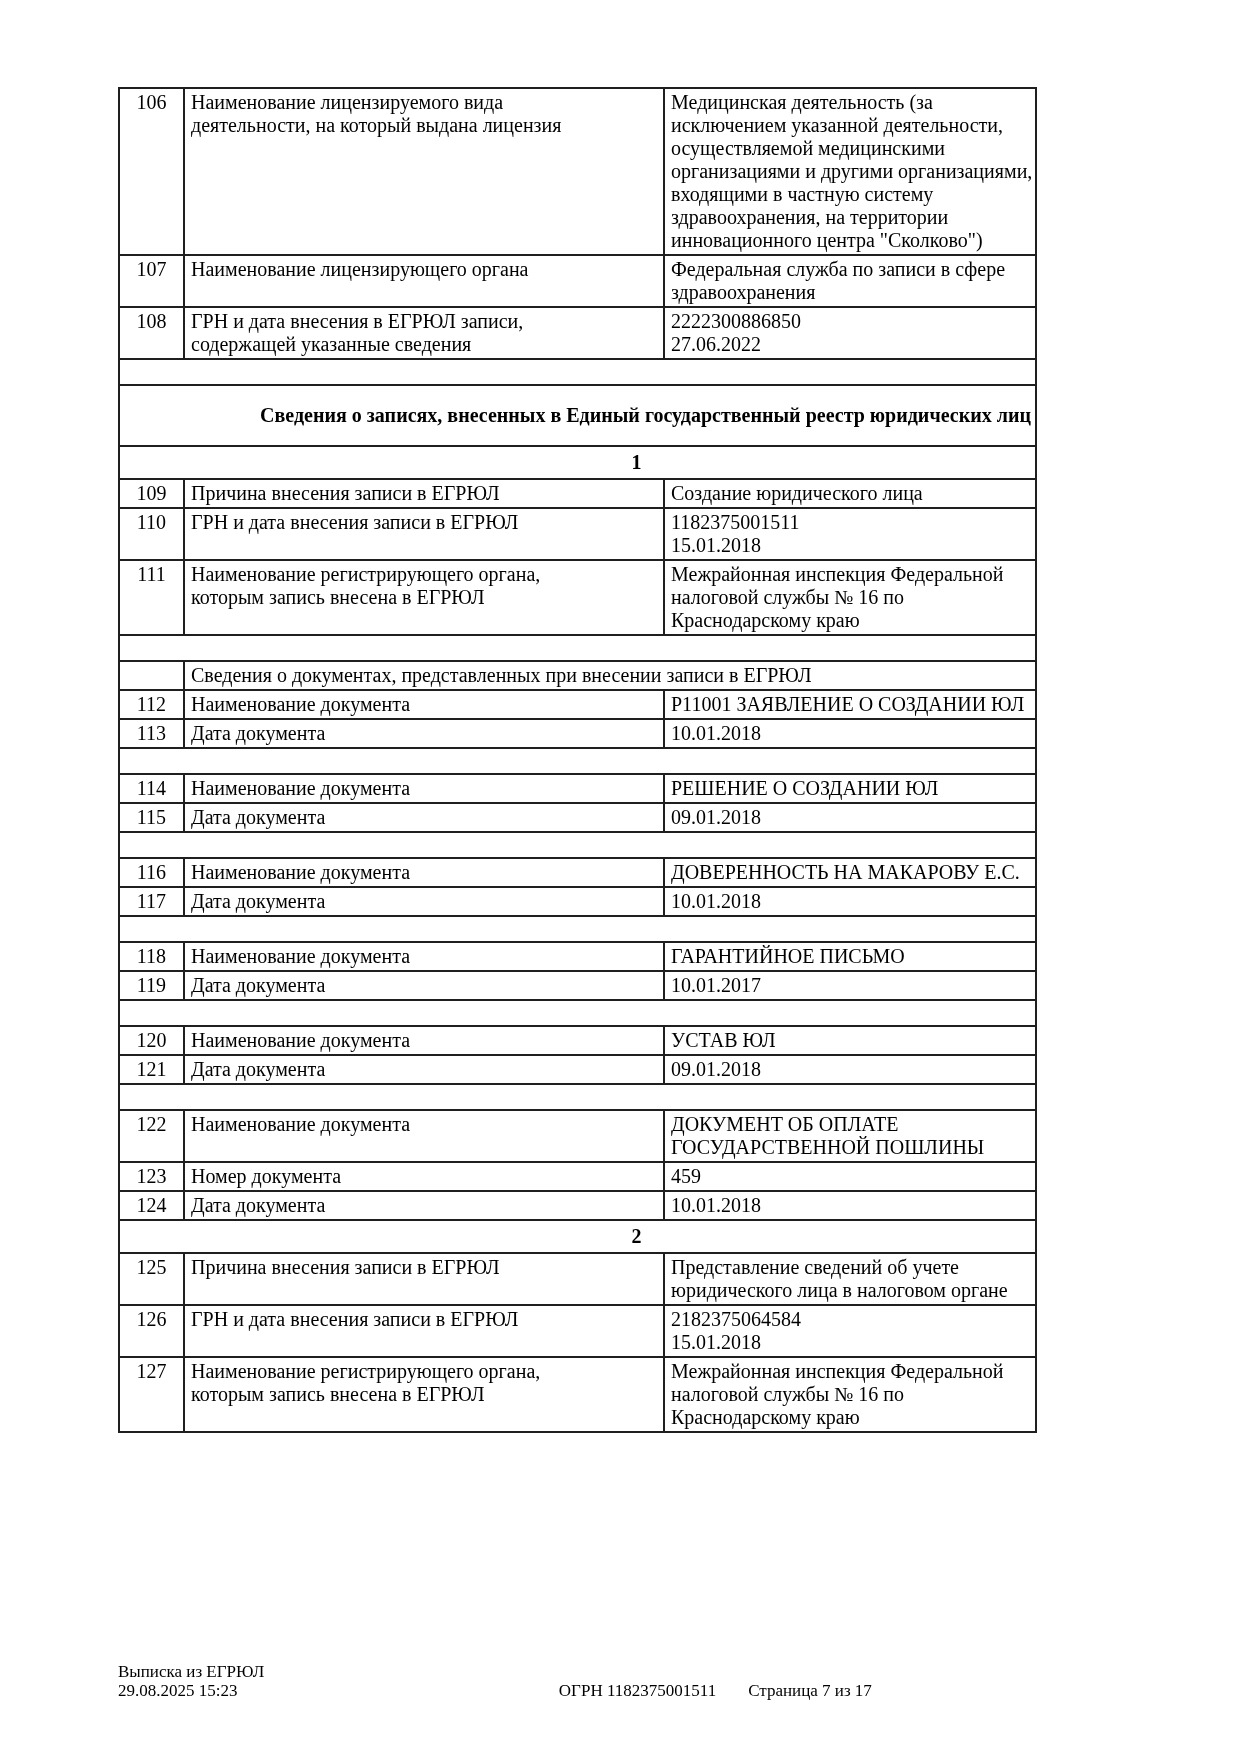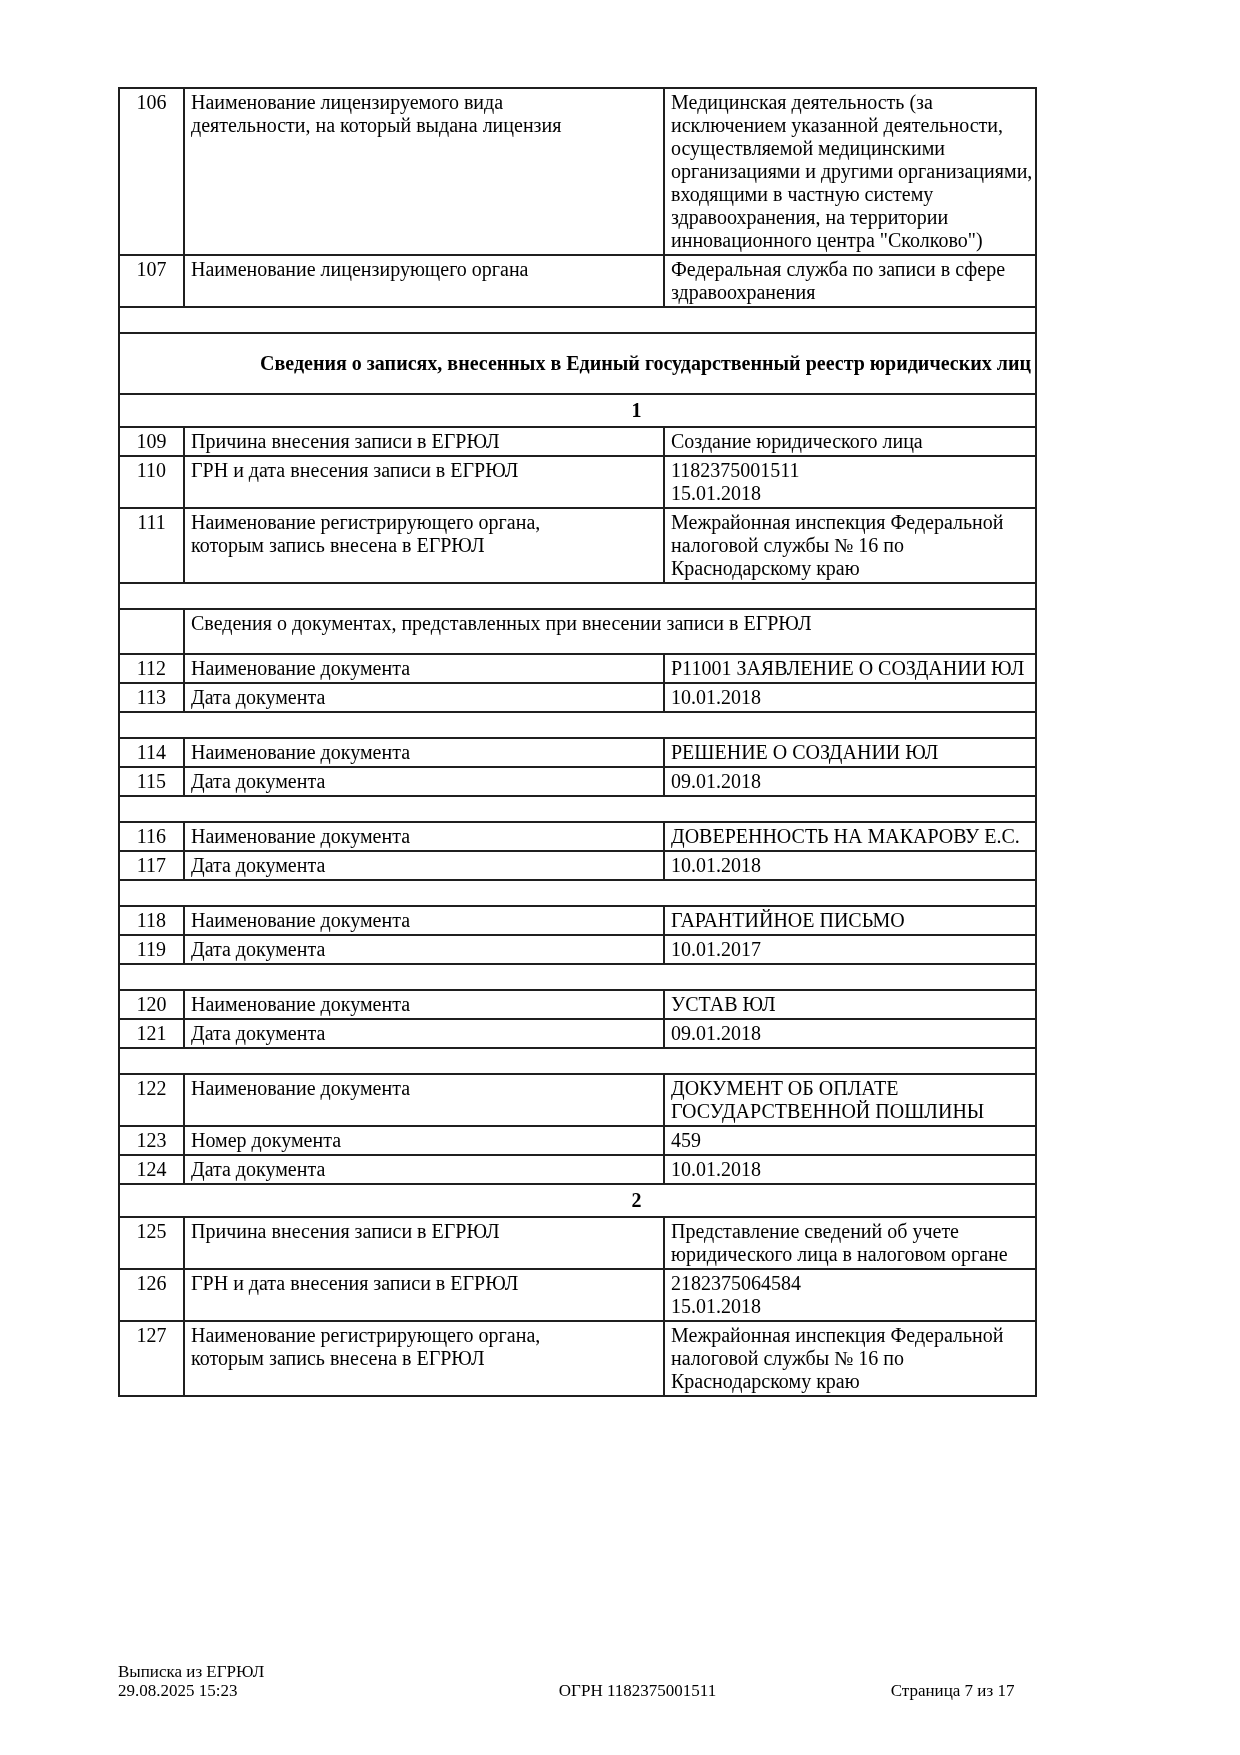--- a/index.html
+++ b/index.html
@@ -15,28 +15,28 @@
   col.c-label{width:480px;}
   col.c-value{width:372px;}
   td{
     border:2px solid #1f1f1f;vertical-align:top;
     font-size:20px;line-height:23px;padding:2px 4px 2px 6px;
   }
   td.num{text-align:center;padding:2px 8px;}
   td.spacer{height:24px;padding:0;}
   td.section{font-weight:bold;text-align:right;padding:18px 4px;}
   td.entry{font-weight:bold;text-align:center;padding:4px 0 4px 118px;}
-  td.sub{padding:2px 4px 18px 6px;}
+  td.sub{padding:2px 4px 2px 6px;}
   .line{white-space:nowrap;}
   .footer{
     position:absolute;left:118px;right:83px;top:1662px;
     font-size:17px;line-height:19px;
     display:grid;grid-template-columns:1fr auto 1fr;align-items:end;gap:32px;
   }
-  .f-right{text-align:center;}
+  .f-right{text-align:left;}
 </style>
 </head>
 <body>
 
 <div class="page">
 
   <table class="doc">
     <colgroup>
       <col class="c-num">
         <col class="c-label">
@@ -60,20 +60,31 @@
           </td>
         </tr>
         <tr>
           <td class="num">107</td>
           <td class="lbl">
             <div class="line">Наименование лицензирующего органа</div>
           </td>
           <td class="val">
             <div class="line">Федеральная служба по записи в сфере</div>
             <div class="line">здравоохранения</div>
+          </td>
+        </tr>
+        <tr>
+          <td class="num">108</td>
+          <td class="lbl">
+            <div class="line">ГРН и дата внесения в ЕГРЮЛ записи,</div>
+            <div class="line">содержащей указанные сведения</div>
+          </td>
+          <td class="val">
+            <div class="line">2222300886850</div>
+            <div class="line">27.06.2022</div>
           </td>
         </tr>
         <tr>
           <td class="spacer" colspan="3"></td>
         </tr>
         <tr>
           <td class="section" colspan="3">Сведения о записях, внесенных в Единый государственный реестр юридических лиц</td>
         </tr>
         <tr>
           <td class="entry" colspan="3">1</td>

